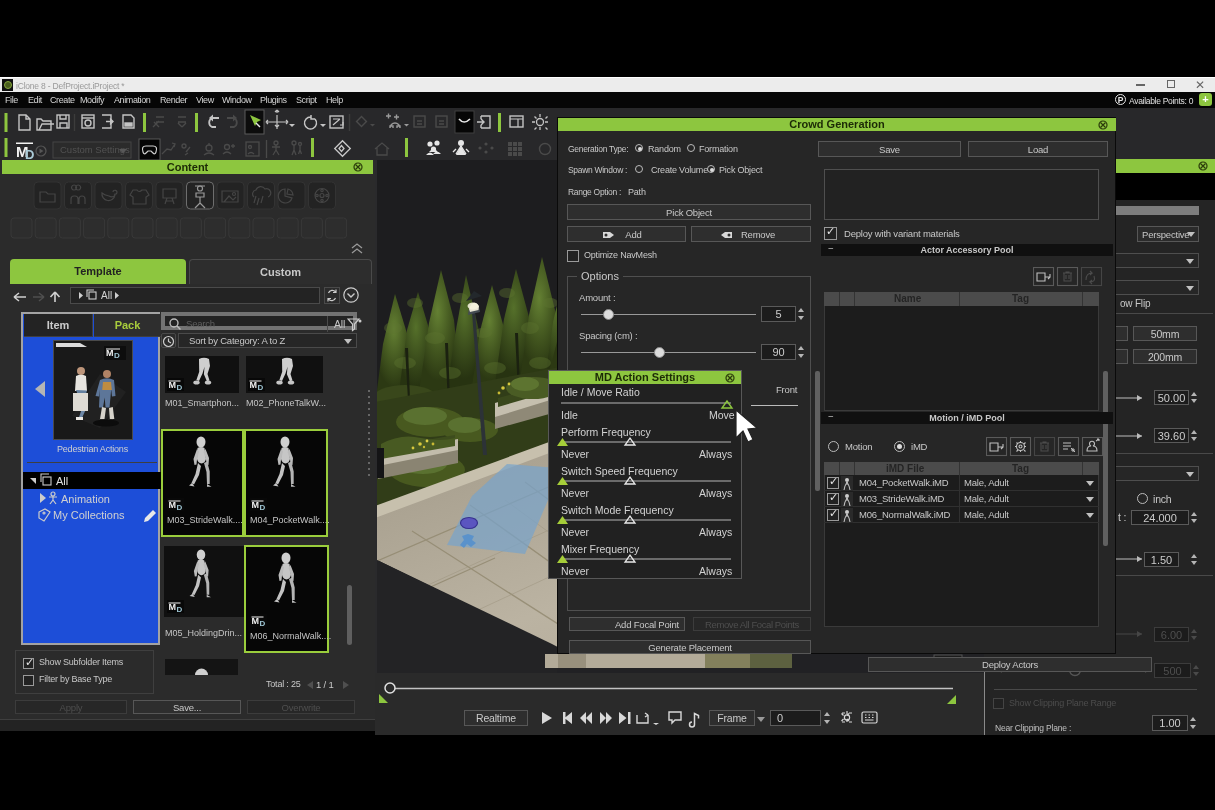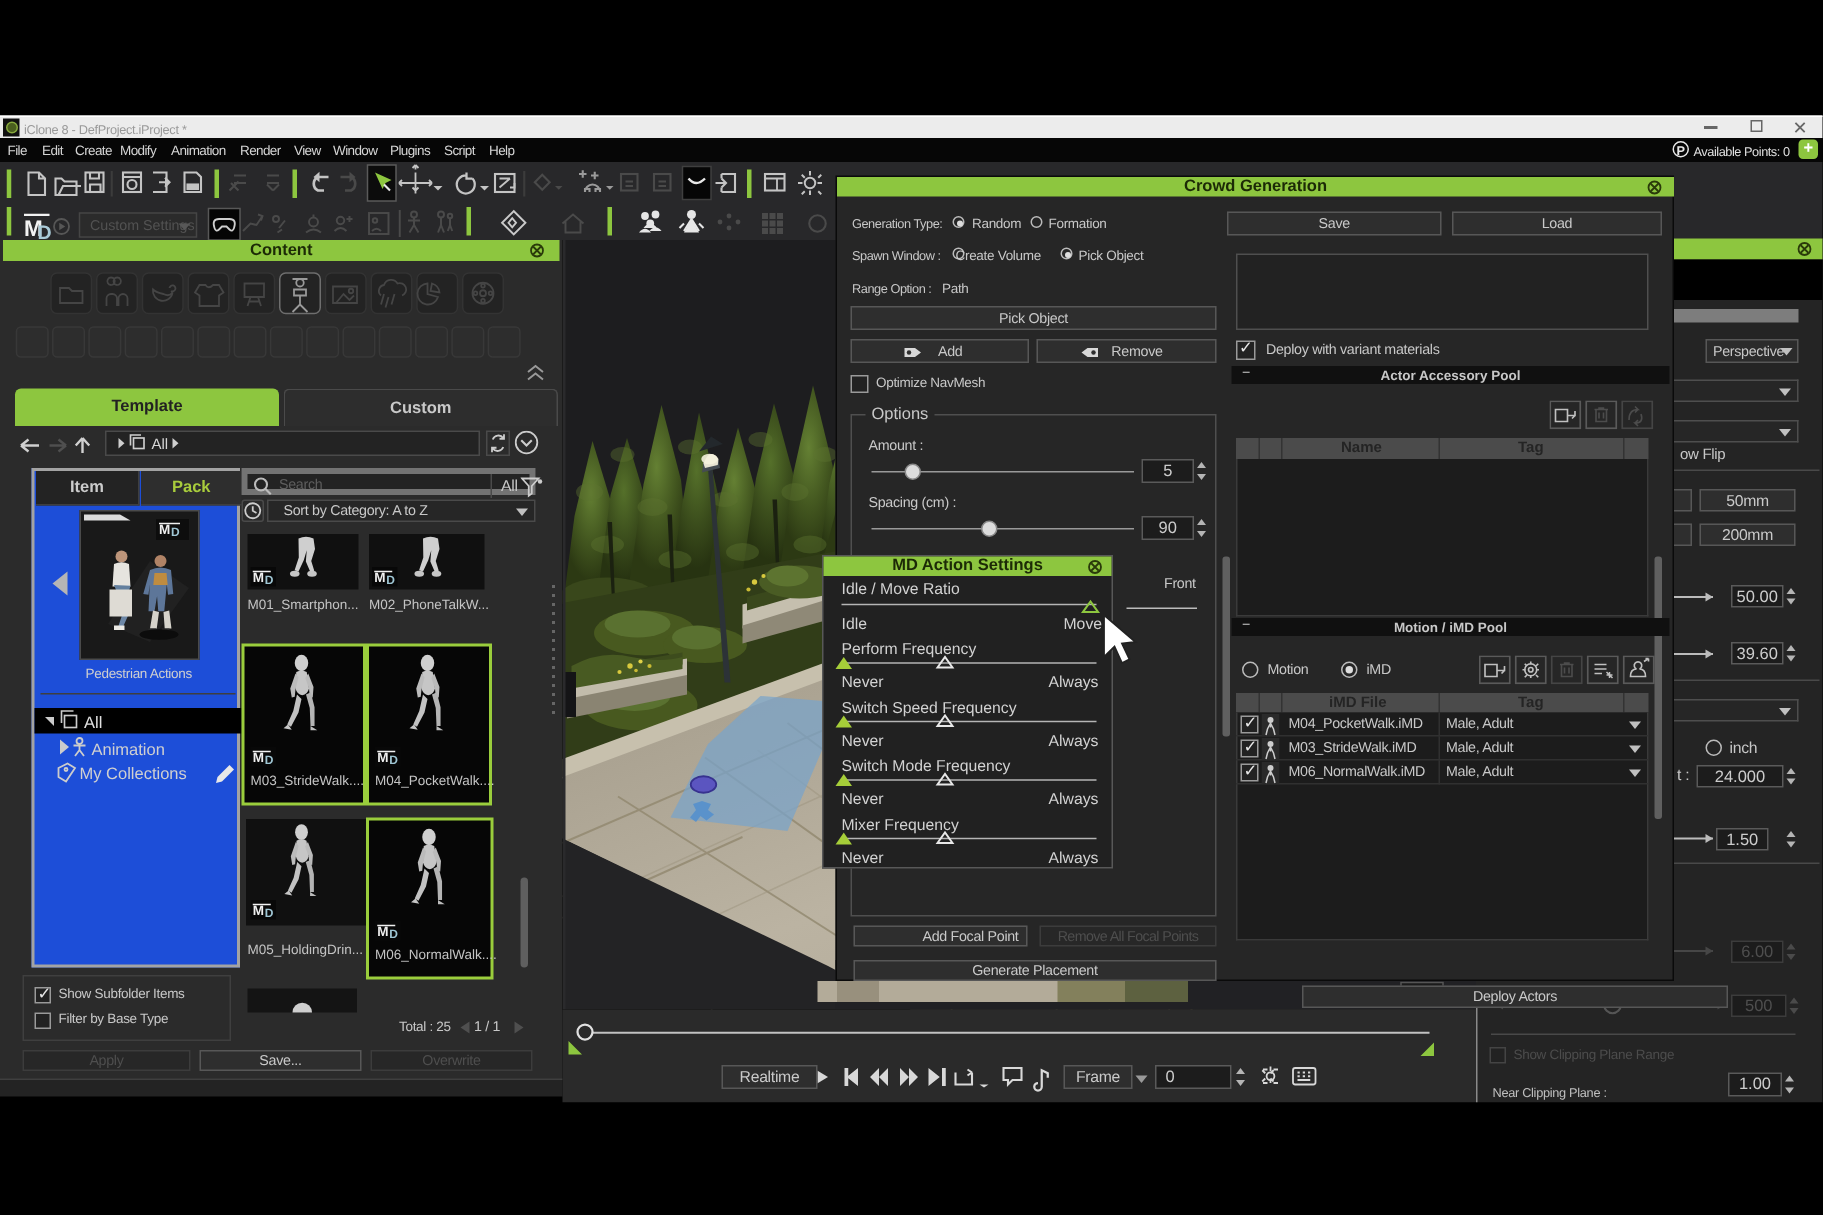--- a/index.html
+++ b/index.html
@@ -610,21 +610,21 @@
       </g>
       <path d="M278 50 l3 2 l3 -2" fill="#d8d8d8"></path>
       <path d="M317 49 a2.5 2.5 0 1 0 2.5 2.5 l0 -11 l4 2 v3" fill="none" stroke="#d8d8d8" stroke-width="1.5"></path>
       <g fill="none" stroke="#d8d8d8" stroke-width="1.2">
         <path d="M467 40 l3 0 m4 0 l3 0 m-10 9 l3 0 m4 0 l3 0 m-5 -11 l0 3 m0 5 l0 3 m-5.5 -8.5 l2 2 m3.5 3.5 l2 2 m0 -7.5 l-2 2 m-3.5 3.5 l-2 2"></path>
         <circle cx="472" cy="44.5" r="2.6"></circle>
         <rect x="487" y="39" width="15" height="11" rx="1.5"></rect>
           <path d="M490 42 h1.5 m2 0 h1.5 m2 0 h1.5 m-8.5 2.5 h1.5 m2 0 h1.5 m2 0 h1.5 m-8.5 2.5 h8.5"></path>
       </g>
     </svg>
-    <div class="btn" style="left:106px;top:37px;width:64px;height:16px;line-height:15px;font-size:10.5px;text-align:center;">Realtime</div>
+    <div class="btn" style="left:89px;top:37px;width:64px;height:16px;line-height:15px;font-size:10.5px;text-align:center;">Realtime</div>
     <div class="btn" style="left:334px;top:37px;width:46px;height:16px;line-height:15px;font-size:10.5px;">Frame</div>
     <span class="caret" style="position:absolute;left:382px;top:44px;border-top-color:#999;"></span>
     <div class="spinbox" style="left:395px;top:37px;width:51px;height:16px;line-height:15px;text-align:left;padding-left:6px;">0</div>
     <div class="spin" style="left:449px;top:38px;height:14px;">
         <span class="u"></span>
         <span class="d"></span>
       </div>
   </div>
 
   <div class="abs" id="rpanel" style="left:984px;top:159px;width:231px;height:576px;background:#242424;">
@@ -733,21 +733,21 @@
 
     <div class="txt" style="left:10px;top:26px;font-size:8.5px;letter-spacing:-0.3px;">Generation Type:</div>
     <div class="radio sm" style="left:77px;top:26px;">
         <span class="dot"></span>
       </div>
     <div class="txt" style="left:90px;top:26px;font-size:9px;">Random</div>
     <div class="radio sm" style="left:129px;top:26px;"></div>
     <div class="txt" style="left:141px;top:26px;font-size:9px;">Formation</div>
     <div class="txt" style="left:10px;top:47px;font-size:8.5px;letter-spacing:-0.3px;">Spawn Window :</div>
     <div class="radio sm" style="left:77px;top:47px;"></div>
-    <div class="txt" style="left:79px;top:47px;font-size:9px;">Create Volume</div>
+    <div class="txt" style="left:93px;top:47px;font-size:9px;">Create Volume</div>
     <div class="radio sm" style="left:149px;top:47px;">
         <span class="dot"></span>
       </div>
     <div class="txt" style="left:161px;top:47px;font-size:9px;">Pick Object</div>
     <div class="txt" style="left:10px;top:69px;font-size:8.5px;letter-spacing:-0.3px;">Range Option :</div>
     <div class="txt" style="left:70px;top:69px;font-size:9px;">Path</div>
     <div class="btn" style="left:9px;top:86px;width:244px;height:16px;line-height:15px;">Pick Object</div>
     <div class="btn" style="left:9px;top:108px;width:119px;height:16px;line-height:15px;">
       <svg width="13" height="10" style="position:absolute;left:34px;top:3px;">
           <path d="M1 2 h7 l4 3 l-4 3 h-7 z" fill="#d8d8d8"></path>

